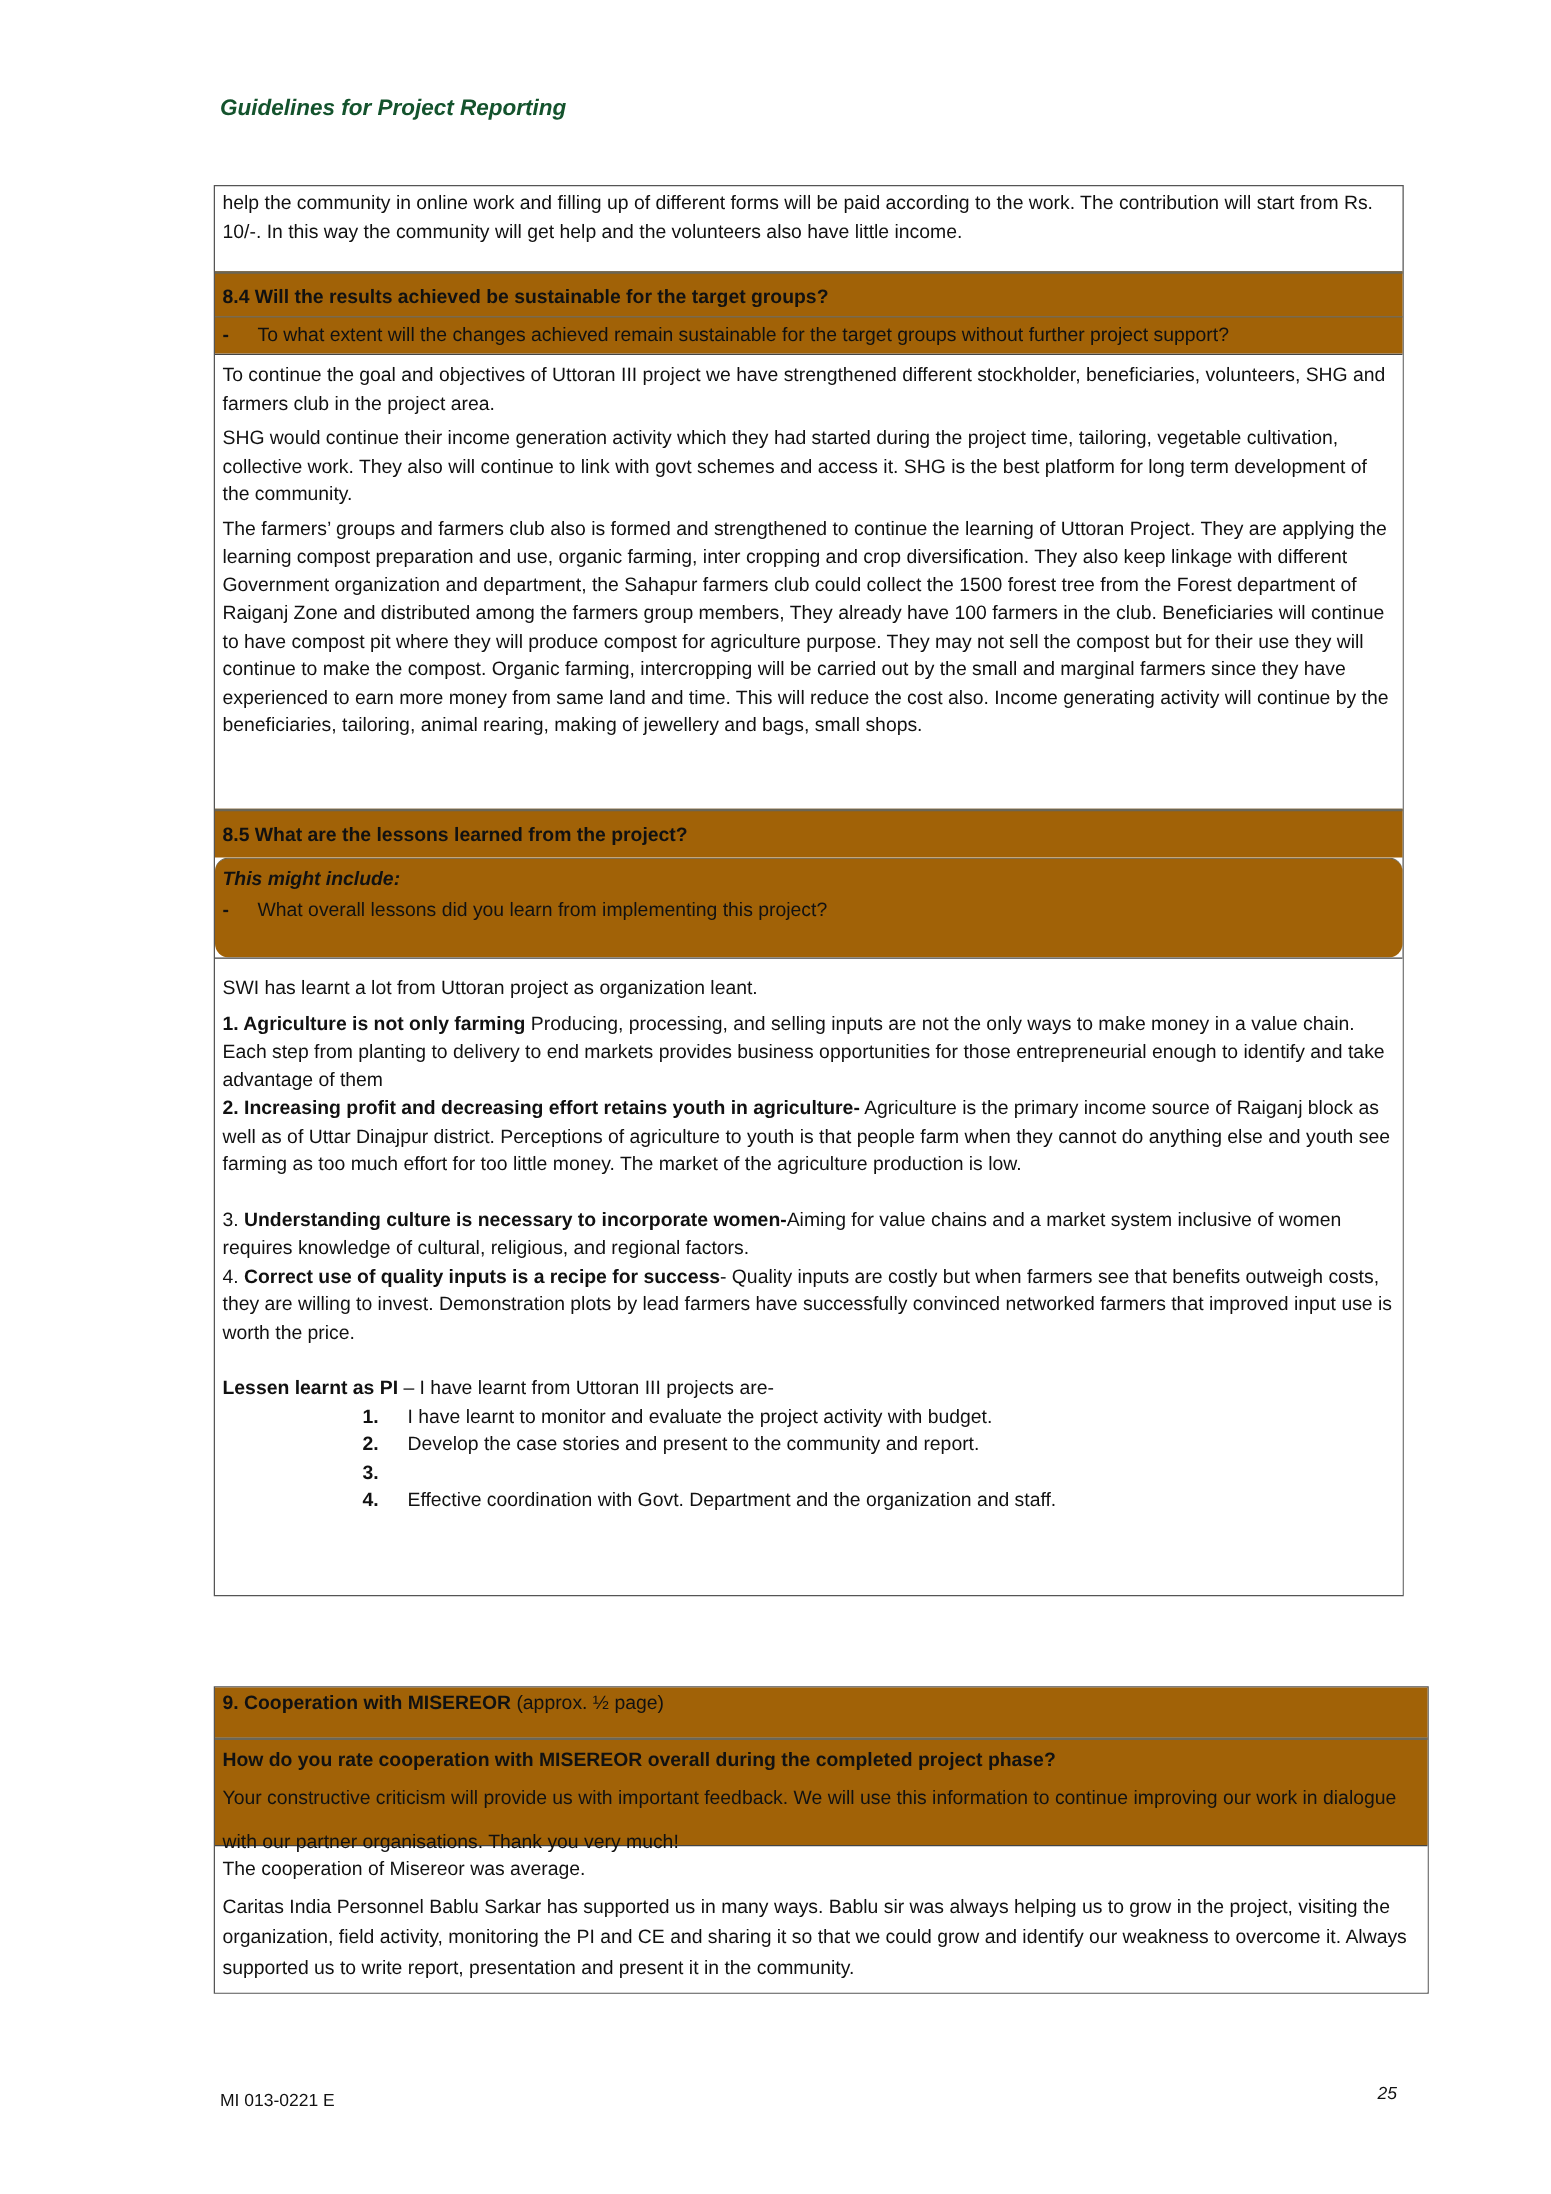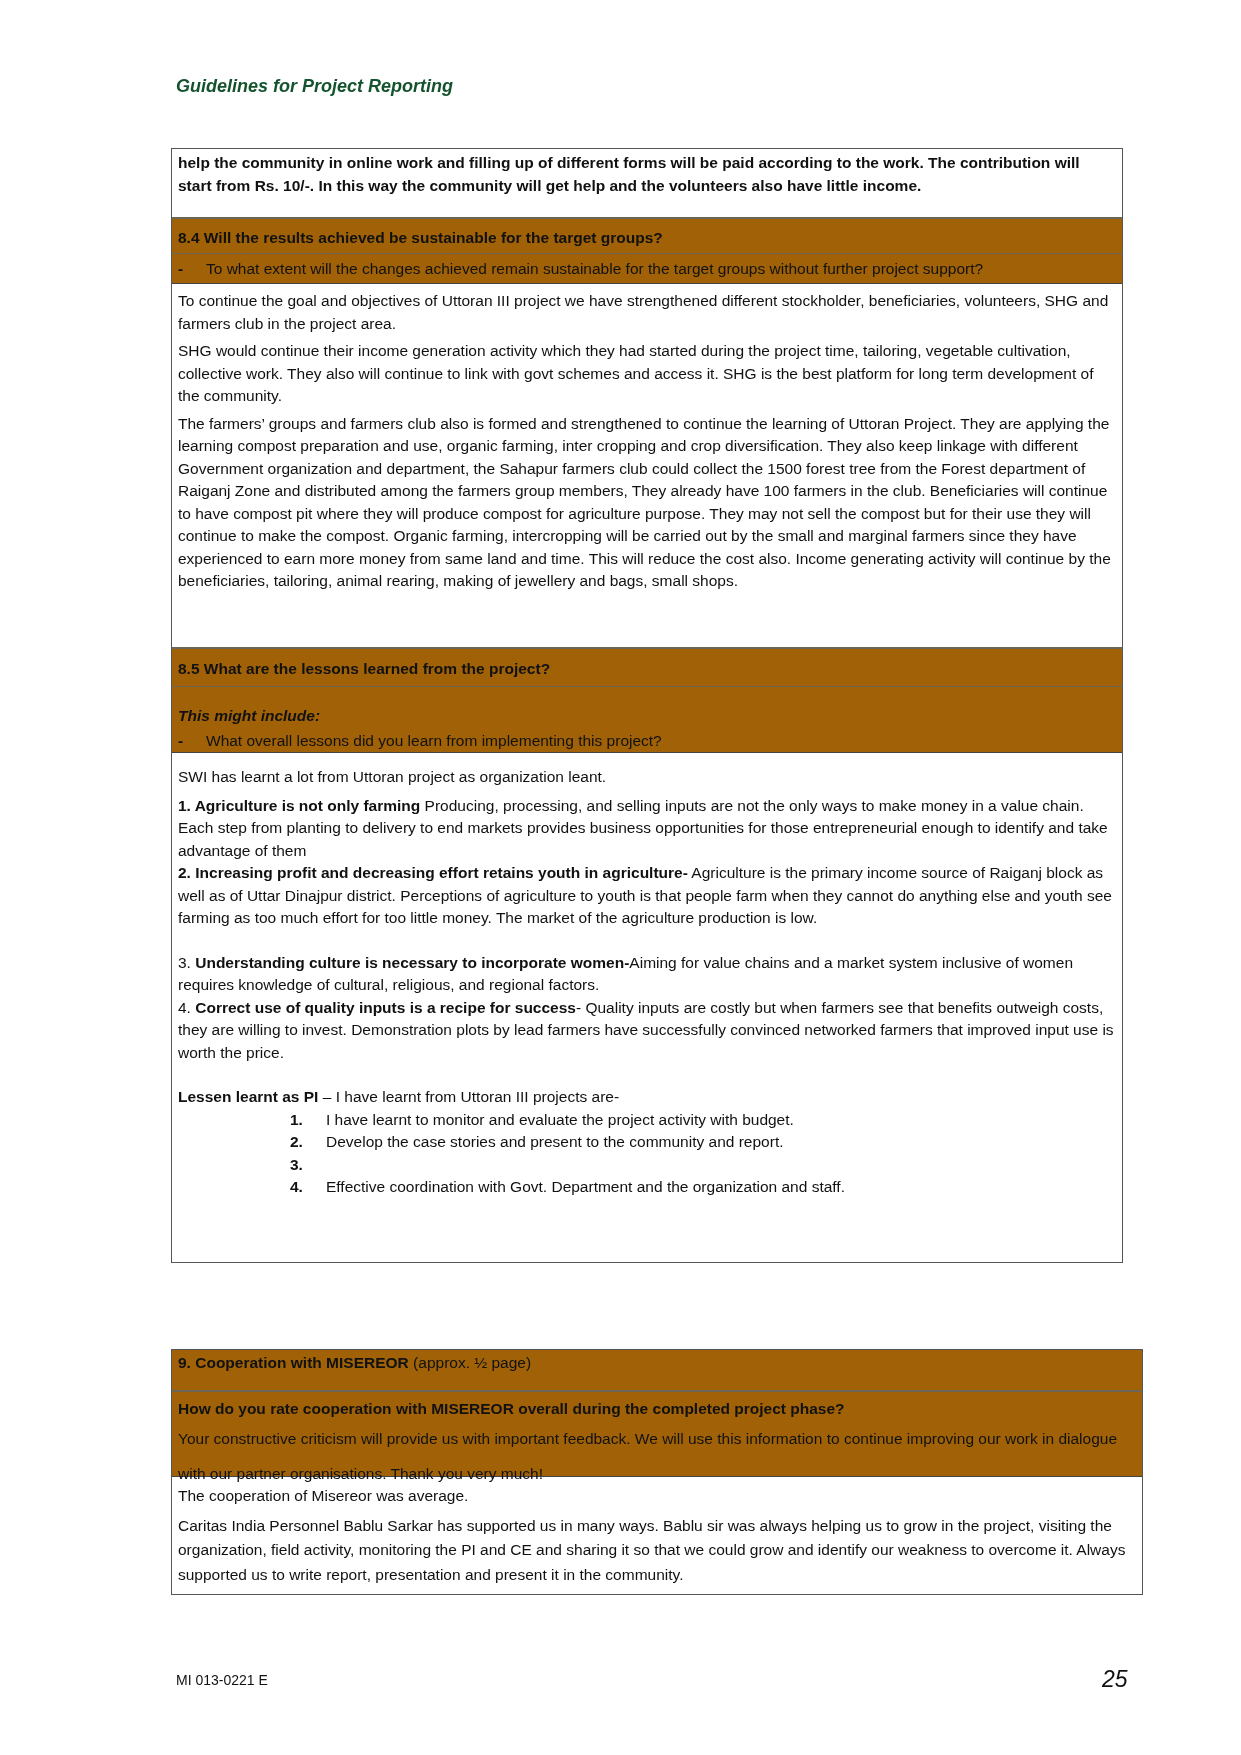--- a/index.html
+++ b/index.html
@@ -23,47 +23,47 @@
   .bold { font-weight: bold; }
   p { margin: 0 0 5px 0; }
   p.tight { margin: 0; line-height: 22.5px; }
   .dash-line { display: flex; }
   .dash { width: 28px; font-weight: bold; flex: none; }
   .i { font-style: italic; font-weight: bold; }
   ol.pi-list { list-style: none; margin: 0; padding: 0 0 0 112px; }
   ol.pi-list li { display: flex; line-height: 22.5px; }
   .num { width: 36px; flex: none; font-weight: bold; }
   .footer-code { position: absolute; left: 176px; top: 1672px; font-size: 14px; }
-  .footer-page { position: absolute; left: 1102px; top: 1666px; font-size: 23px; font-style: italic; }
+  .footer-page { position: absolute; left: 1102px; top: 1666px; font-size: 14px; font-style: italic; }
 </style>
 </head>
 <body>
 
 <div class="header-title">Guidelines for Project Reporting</div>
 
 <div class="tbl tbl1">
-  <div class="cell" style="height:68px;font-weight:bold;">
+  <div class="cell" style="height:68px;">
     <p class="tight">help the community in online work and filling up of different forms will be paid according to the work. The contribution will start from Rs. 10/-. In this way the community will get help and the volunteers also have little income.</p>
   </div>
 
   <div class="cell band bold" style="height:36px; padding-top:6px;">8.4 Will the results achieved be sustainable for the target groups?</div>
   <div class="cell band" style="height:30px; border-top-width:1px; padding-top:2px;">
     <div class="dash-line">
       <span class="dash">-</span>
       <span>To what extent will the changes achieved remain sustainable for the target groups without further project support?</span>
     </div>
   </div>
   <div class="cell white" style="height:364px; padding-top:6px;">
     <p class="tight" style="margin-bottom:5px">To continue the goal and objectives of Uttoran III project we have strengthened different stockholder, beneficiaries, volunteers, SHG and farmers club in the project area.</p>
     <p class="tight" style="margin-bottom:5px">SHG would continue their income generation activity which they had started during the project time, tailoring, vegetable cultivation, collective work. They also will continue to link with govt schemes and access it. SHG is the best platform for long term development of the community.</p>
     <p class="tight">The farmers’ groups and farmers club also is formed and strengthened to continue the learning of Uttoran Project. They are applying the learning compost preparation and use, organic farming, inter cropping and crop diversification. They also keep linkage with different Government organization and department, the Sahapur farmers club could collect the 1500 forest tree from the Forest department of Raiganj Zone and distributed among the farmers group members, They already have 100 farmers in the club. Beneficiaries will continue to have compost pit where they will produce compost for agriculture purpose. They may not sell the compost but for their use they will continue to make the compost. Organic farming, intercropping will be carried out by the small and marginal farmers since they have experienced to earn more money from same land and time. This will reduce the cost also. Income generating activity will continue by the beneficiaries, tailoring, animal rearing, making of jewellery and bags, small shops.</p>
   </div>
 
   <div class="cell band bold" style="height:39px; padding-top:7px;">8.5 What are the lessons learned from the project?</div>
-  <div class="cell band" style="height:66px; border-top-width:1px; padding-top:16px;">
+  <div class="cell band" style="height:80px; border-top-width:1px; padding-top:4px;border-radius:11px;">
     <div class="i">This might include:</div>
     <div class="dash-line">
       <span class="dash">-</span>
       <span>What overall lessons did you learn from implementing this project?</span>
     </div>
   </div>
   <div class="cell white" style="height:510px; padding-top:13px;">
     <p class="tight" style="margin-bottom:6px">SWI has learnt a lot from  Uttoran project as organization leant.</p>
     <p class="tight"><span></span><b>1. Agriculture is not only farming</b><span> Producing, processing, and selling inputs are not the only ways to make money in a value chain. Each step from planting to delivery to end markets provides business opportunities for those entrepreneurial enough to identify and take advantage of them</span></p>
     <p class="tight"><span></span><b>2. Increasing profit and decreasing effort retains youth in agriculture-</b><span> Agriculture is the primary income source of Raiganj block as well as  of Uttar Dinajpur district. Perceptions of agriculture to youth is that people farm when they cannot do anything else and youth see farming as too much effort for too little money. The market of the agriculture production is low.</span></p>

